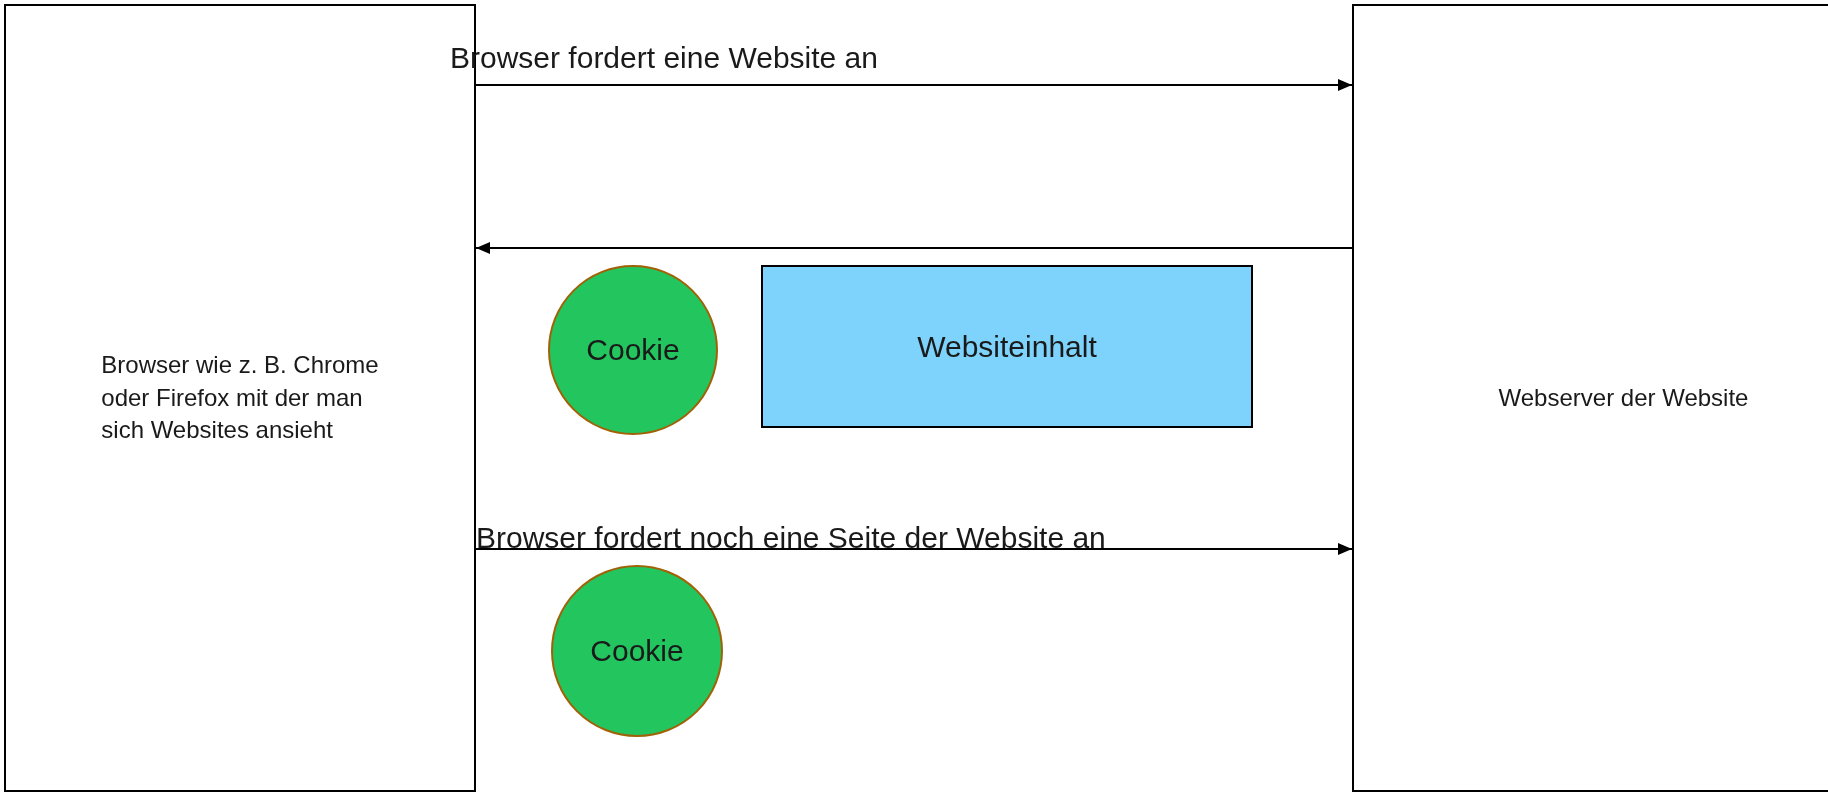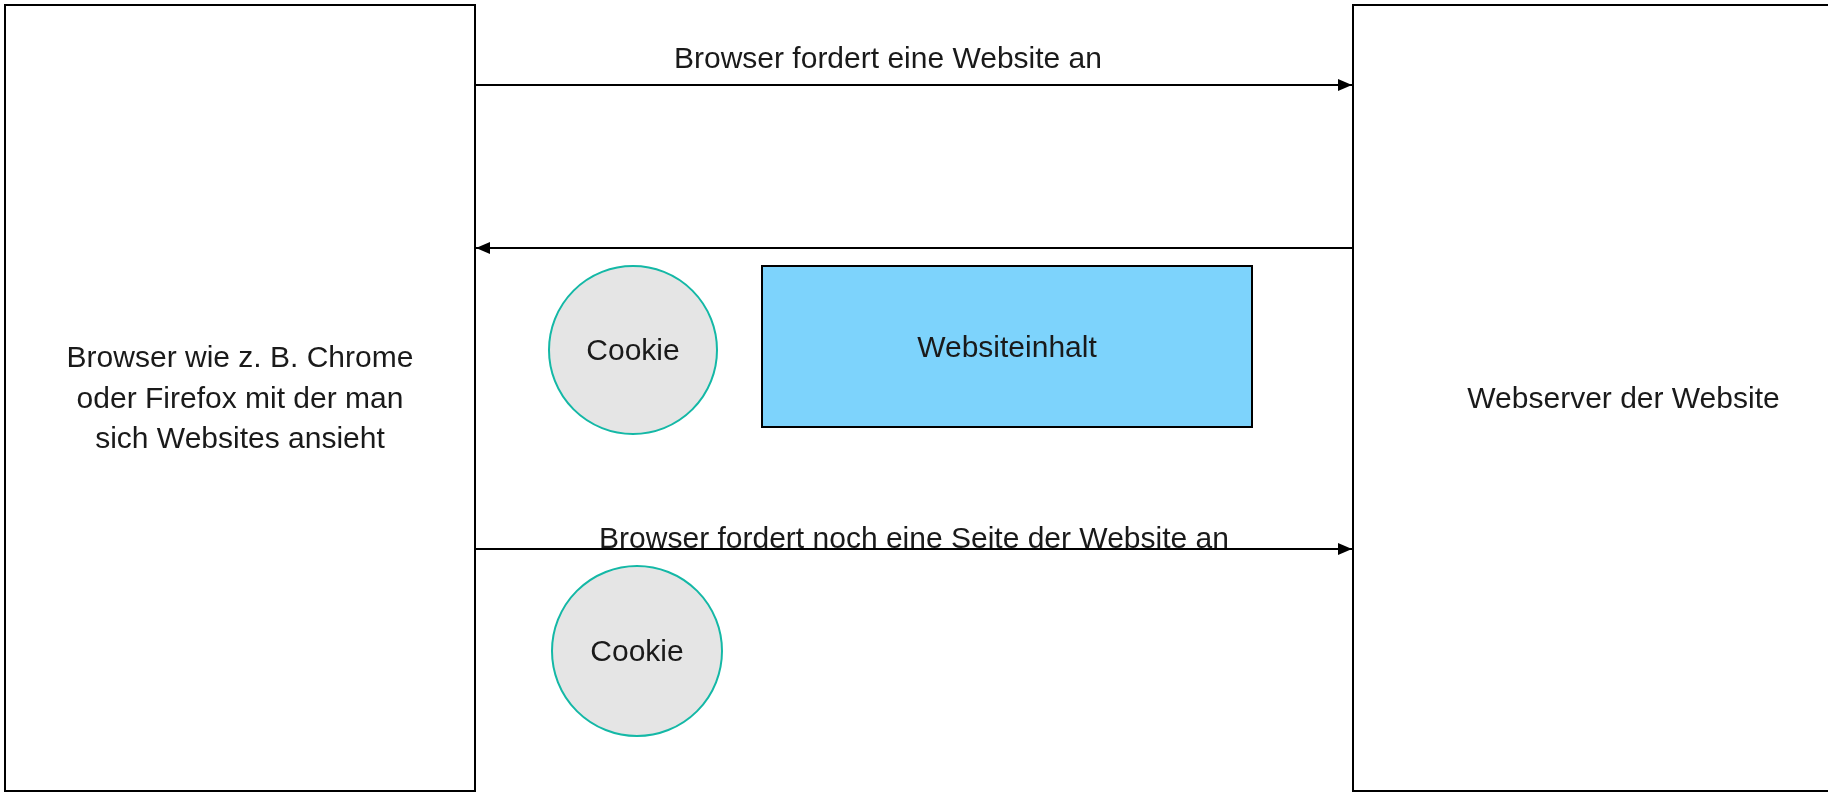--- a/index.html
+++ b/index.html
@@ -16,22 +16,22 @@
     color: #1a1a1a;
     overflow: hidden;
   }
   .actor-box {
     position: absolute;
     border: 2px solid #000000;
     background: #ffffff;
     display: flex;
     align-items: center;
     justify-content: center;
-    text-align: center;
-    font-size: 30px;
+    text-align: left;
+    font-size: 24px;
     line-height: 1.35;
     box-sizing: border-box;
   }
   .actor-box.left  { left: 4px;    top: 4px; width: 472px; height: 788px; }
   .actor-box.right { left: 1352px; top: 4px; width: 543px; height: 788px; }
 
   .msg-line {
     position: absolute;
     left: 476px;
     width: 876px;
@@ -52,34 +52,33 @@
   .arrow-head.point-right { border-left: 14px solid #000000; }
   .arrow-head.point-left  { border-right: 14px solid #000000; }
   .arrow-head.h1 { left: 1338px; top: 79px; }
   .arrow-head.h2 { left: 476px;  top: 242px; }
   .arrow-head.h3 { left: 1338px; top: 543px; }
 
   .msg-label {
     position: absolute;
     left: 476px;
     width: 876px;
-    text-align: center;
     font-size: 30px;
     line-height: 36px;
     white-space: nowrap;
   }
   .msg-label.l1 { top: 40px; transform: translateX(-26px); }
   .msg-label.l2 { top: 203px; }
   .msg-label.l3 { top: 520px; }
 
   .cookie-circle {
     position: absolute;
-    border: 2px solid #14b8a6;
+    border: 2px solid #a16207;
     border-radius: 50%;
-    background: #e5e5e5;
+    background: #22c55e;
     display: flex;
     align-items: center;
     justify-content: center;
     font-size: 30px;
     box-sizing: border-box;
   }
   .cookie-circle.top    { left: 548px; top: 265px; width: 170px; height: 170px; }
   .cookie-circle.bottom { left: 551px; top: 565px; width: 172px; height: 172px; }
 
   .content-rect {

